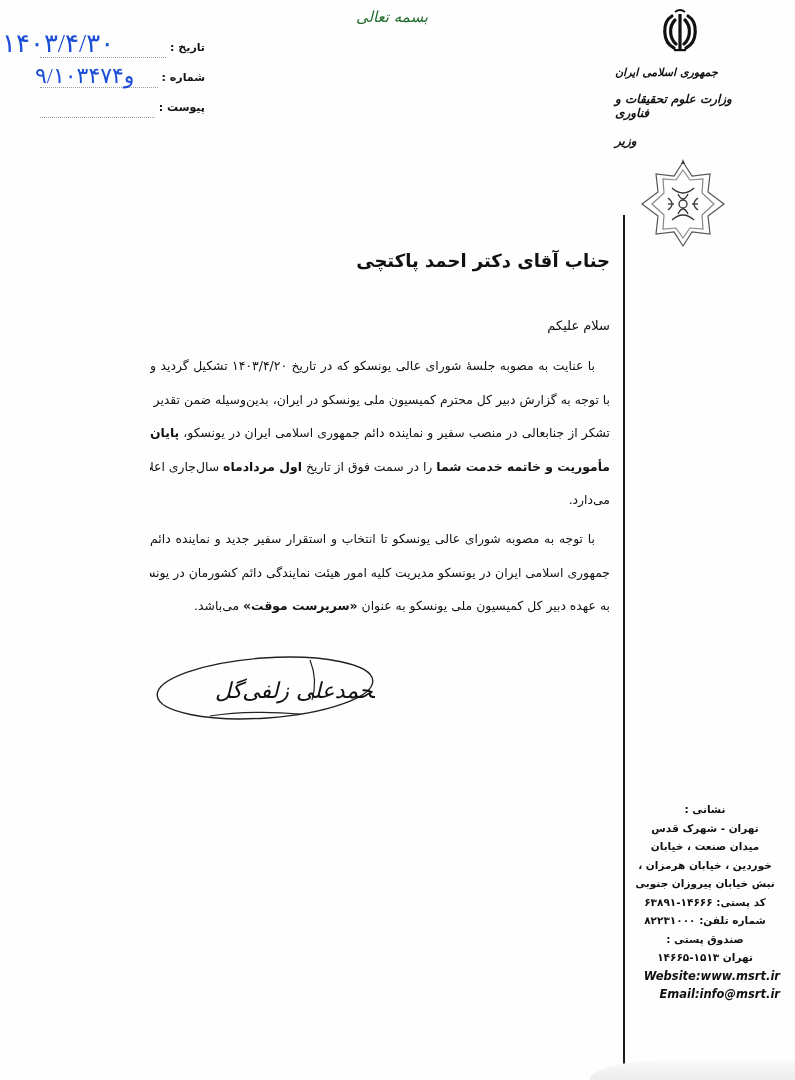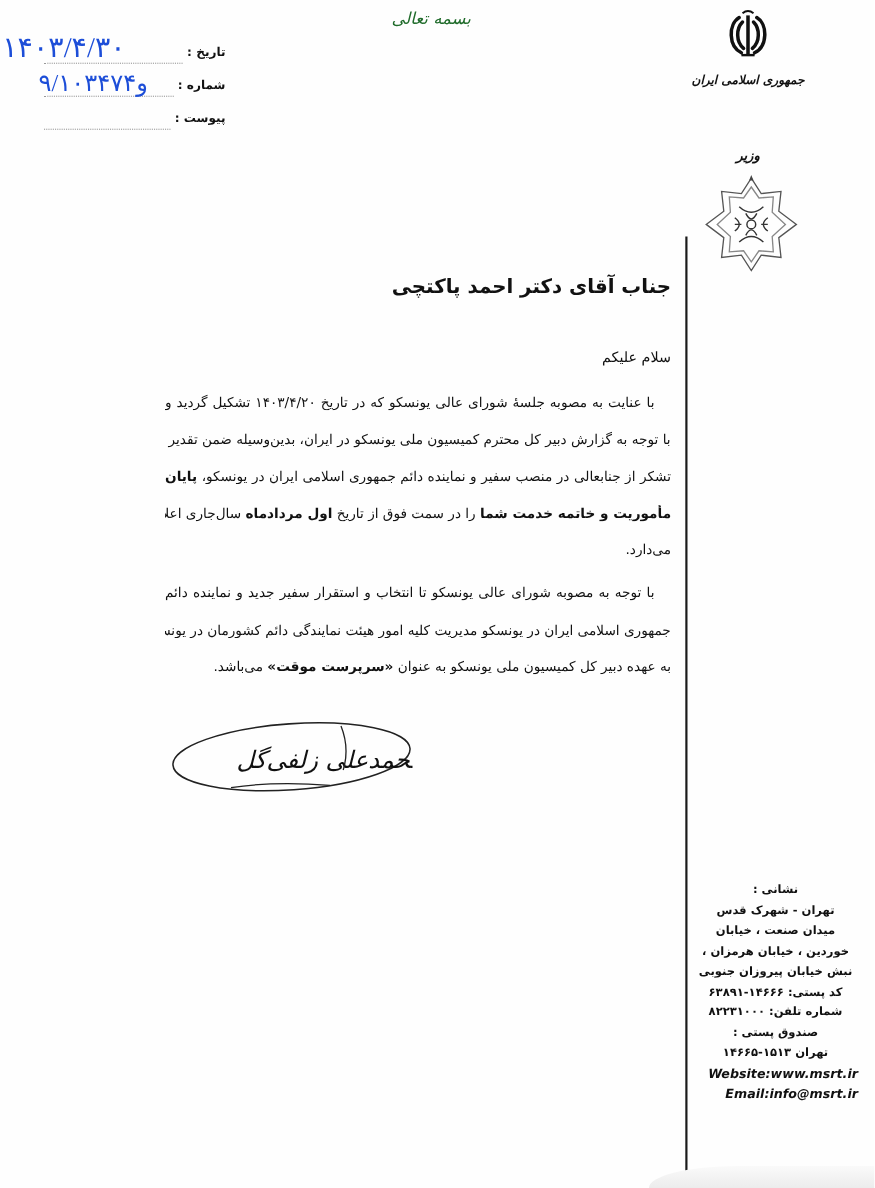--- a/index.html
+++ b/index.html
@@ -14,21 +14,21 @@
   .meta-label { font-size: 11px; font-weight: bold; white-space: nowrap; color: #111; margin-left: 4px; padding-bottom: 4px; }
   .meta-line { flex: 1; border-bottom: 1px dotted #999; height: 14px; position: relative; }
   .meta-hand { position: absolute; left: 0; bottom: -2px; font-family: Liberation Serif, serif; font-size: 22px; color: #1d4ed8; direction: ltr; white-space: nowrap; letter-spacing: 1px; }
   .meta-row.r1 .meta-hand { left: -38px; font-size: 26px; }
   .meta-row.r2 .meta-hand { left: -5px; }
 
   .bismillah { position: absolute; left: 352px; top: 8px; width: 80px; text-align: center; font-family: "DejaVu Serif", serif; font-style: italic; font-size: 15px; color: #1f6b2a; direction: rtl; }
 
   
   .emblem { position: absolute; left: 660px; top: 8px; width: 40px; height: 48px; }
-  .org { position: absolute; left: 615px; width: 130px; text-align: center; direction: rtl; font-family: "DejaVu Serif", serif; font-style: italic; font-weight: bold; color: #111; }
+  .org { position: absolute; left: 615px; width: 130px; text-align: left; direction: rtl; font-family: "DejaVu Serif", serif; font-style: italic; font-weight: bold; color: #111; }
   .org.l1 { top: 66px; font-size: 11px; }
   .org.l2 { top: 92px; font-size: 12px; }
   .org.l3 { top: 134px; font-size: 12px; letter-spacing: 4px; }
   .ornament { position: absolute; left: 638px; top: 158px; width: 90px; height: 92px; }
 
   .divider { position: absolute; left: 623px; top: 215px; width: 2px; height: 850px; background: #1a1a1a; }
 
   
   .body { position: absolute; left: 150px; top: 0; width: 460px; direction: rtl; font-family: "DejaVu Sans", sans-serif; font-size: 13px; color: #111; }
   .recipient { position: absolute; top: 250px; right: 0; font-size: 18px; font-weight: bold; white-space: nowrap; }
@@ -81,20 +81,21 @@
       <path d="M28 8 C38 14 38 34 26 40"></path>
       <path d="M15 12 C9 18 9 30 16 36"></path>
       <path d="M25 12 C31 18 31 30 24 36"></path>
     </g>
     <rect x="18.4" y="6" width="3.2" height="36" fill="#111"></rect>
     <path d="M15 4 q5 -4 10 0" fill="none" stroke="#111" stroke-width="1.8"></path>
     <rect x="14" y="41" width="12" height="2.2" fill="#111"></rect>
   </svg>
 
   <div class="org l1">جمهوری اسلامی ایران</div>
+  <div class="org l2">وزارت علوم تحقیقات و فناوری</div>
   <div class="org l3">وزیر</div>
 
   <svg class="ornament" viewBox="0 0 90 92">
     <g fill="none" stroke="#555" stroke-width="1.2">
       <path d="M45 4 L54 18 L72 16 L70 34 L86 46 L70 58 L72 76 L54 74 L45 88 L36 74 L18 76 L20 58 L4 46 L20 34 L18 16 L36 18 Z"></path>
       <path d="M45 12 L52 22 L65 21 L64 35 L76 46 L64 57 L65 71 L52 70 L45 80 L38 70 L25 71 L26 57 L14 46 L26 35 L25 21 L38 22 Z" stroke="#888"></path>
     </g>
     <g fill="none" stroke="#333" stroke-width="1.3">
       <path d="M34 30 q11 10 22 0"></path>
         <path d="M34 62 q11 -10 22 0"></path>

